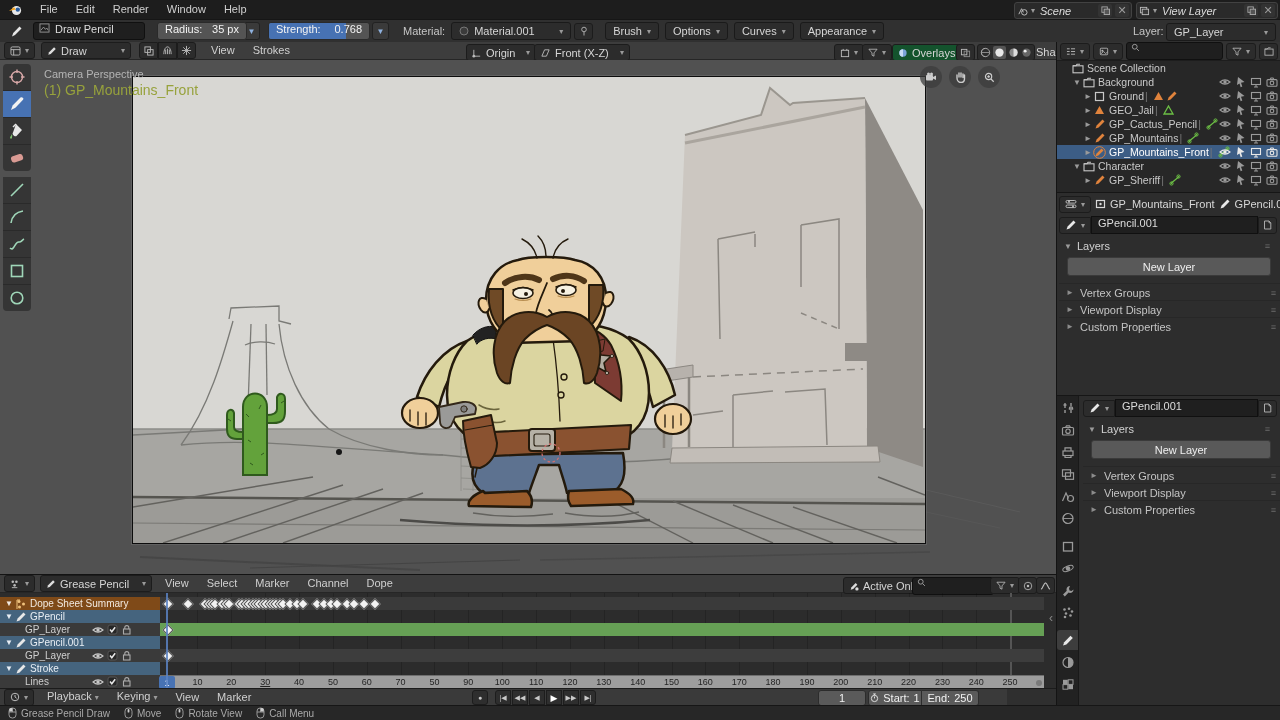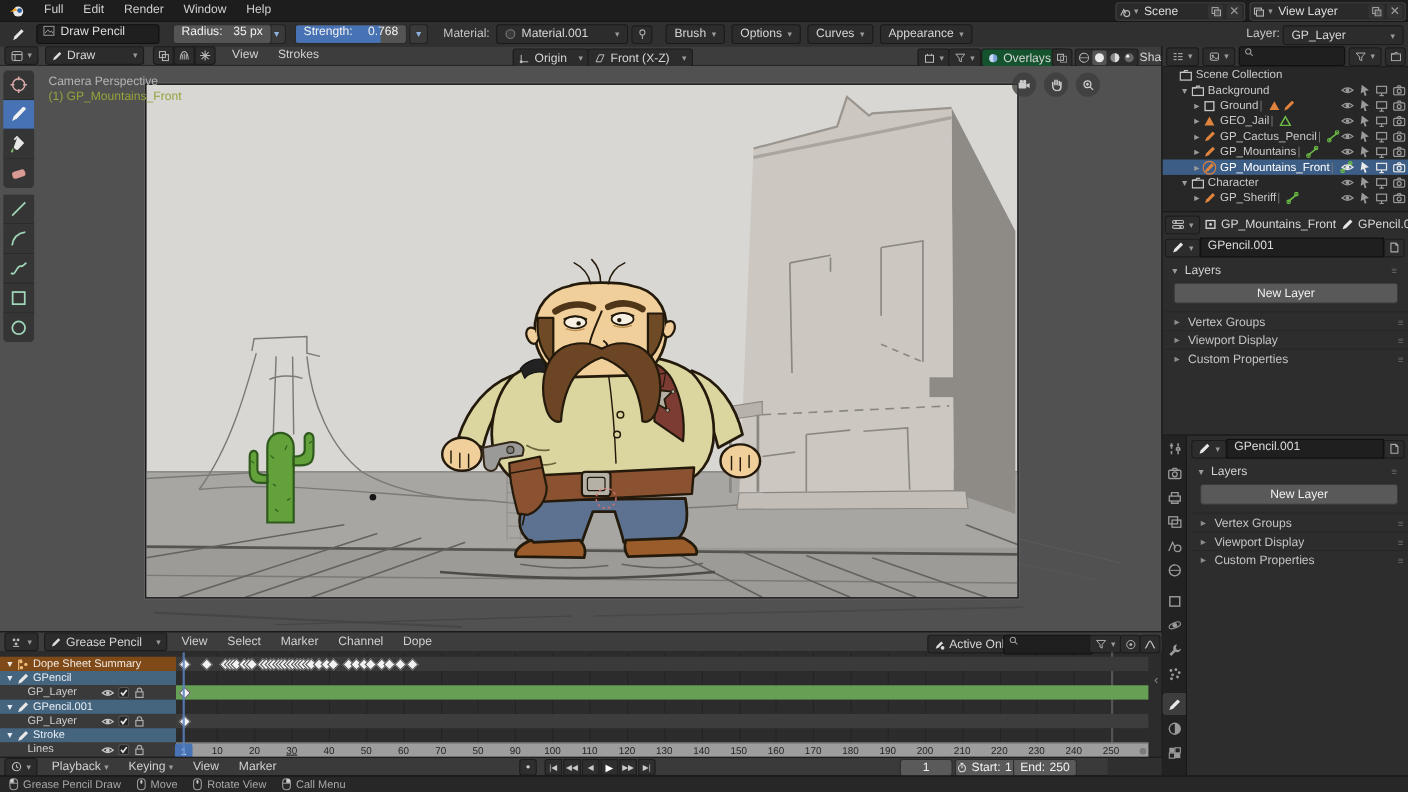--- a/index.html
+++ b/index.html
@@ -7,21 +7,21 @@
        font-family:"Liberation Sans", sans-serif;font-size:11px;color:#cfcfcf;
        -webkit-font-smoothing:antialiased;}
   .abs{position:absolute;}
   .row{display:flex;align-items:center;}
   
   #topbar{left:0;top:0;width:1280px;height:19px;background:#1d1d1d;}
   .menu{padding:0 9px;color:#d0d0d0;line-height:19px;cursor:default;}
   .tab{padding:0 12px;line-height:19px;color:#8f8f8f;border-radius:4px 4px 0 0;}
   .tab.active{background:#313131;color:#e3e3e3;}
   .idwidget{background:#2a2a2a;border:1px solid #424242;border-radius:3px;height:15px;display:flex;align-items:center;padding:0 2px;gap:3px;}
-  .idwidget .lbl{color:#ddd;padding:0 2px;}
+  .idwidget .lbl{color:#ddd;padding:0 2px;font-style:italic;}
   .mini-btn{width:14px;height:13px;display:flex;align-items:center;justify-content:center;color:#9a9a9a;background:#333;border-radius:2px;}
   
   #toolsettings{left:0;top:19px;width:1280px;height:23px;background:#303030;border-top:1px solid #161616;box-sizing:border-box;}
   .fld{background:#1f1f1f;border:1px solid #101010;border-radius:3px;height:16px;display:flex;align-items:flex-start;color:#ddd;}
   .slider{background:#545454;border:1px solid #2a2a2a;border-radius:3px;height:16px;position:relative;overflow:hidden;color:#f2f2f2;}
   .slider .fill{position:absolute;left:0;top:0;bottom:0;background:#4772b3;}
   .slider .t{position:relative;z-index:1;width:100%;display:flex;justify-content:space-between;padding:0 7px;box-sizing:border-box;}
   .chip{background:#3a3a3a;border:1px solid #222;border-radius:3px;width:15px;height:16px;display:flex;align-items:center;justify-content:center;color:#8fb2e0;font-size:8px;}
   .ddbtn{background:#2c2c2c;border:1px solid #1a1a1a;border-radius:3px;height:16px;display:flex;align-items:center;padding:0 7px;gap:5px;color:#d6d6d6;}
   .caret{font-size:8px;color:#9a9a9a;}
@@ -94,21 +94,21 @@
 
 <div id="topbar" class="abs row">
   <span style="margin:0 8px 0 8px">
     <svg width="15" height="12" viewBox="0 0 15 12">
         <circle cx="8.5" cy="6.5" r="4.6" fill="#e8e8e8"></circle>
         <circle cx="9.8" cy="5.6" r="2.2" fill="#2a5ea0"></circle>
         <path d="M1,7 L6,3.2 L8,5.5 Z" fill="#f5a623"></path>
       </svg>
   </span>
   <span id="topbar-menus" class="row">
-      <span class="menu">Full</span>
+      <span class="menu">File</span>
       <span class="menu">Edit</span>
       <span class="menu">Render</span>
       <span class="menu">Window</span>
       <span class="menu">Help</span>
     </span>
   <span class="idwidget abs" style="left:1014px;top:2px;width:112px">
     <span>
         <svg width="11" height="10" viewBox="0 0 12 11">
           <circle cx="8" cy="7" r="3" fill="none" stroke="#bbb" stroke-width="1.1"></circle>
           <path d="M2,9 L5,3 L7,7" fill="none" stroke="#bbb" stroke-width="1.1"></path>
@@ -479,21 +479,21 @@
         <path d="M414,206 C410,216 404,228 403,236 C403,245 412,249 418,243 C421,239 419,235 416,233" fill="#f0cf9a" stroke="#241a0c" stroke-width="1.8"></path>
 
         <path d="M414,240 C400,232 382,234 372,244 C360,256 358,278 364,296 C367,304 372,308 377,306 C378,290 383,272 392,262 C400,254 408,250 414,248 C420,250 428,254 436,262 C445,272 450,290 451,306 C456,308 461,304 464,296 C470,278 468,256 456,244 C446,234 428,232 414,240 Z" fill="#6b4524 " stroke="#241a0c" stroke-width="2"></path>
       </g>
 
       <circle cx="418" cy="376" r="9" fill="none" stroke="#cf6f6f" stroke-width="1.3" stroke-dasharray="2.5,2.5"></circle>
     </svg>
   </div>
 
   <div class="abs" id="vp-label1" style="left:44px;top:8px;font-size:11px">Camera Perspective</div>
-  <div class="abs" id="vp-label2" style="left: 44px; top: 22px; font-size: 11px; color: rgb(151, 162, 60);">(1) GP_Mountains_Front</div>
+  <div class="abs" id="vp-label2" style="left: 44px; top: 22px; font-size: 14px; color: rgb(151, 162, 60);">(1) GP_Mountains_Front</div>
 
   <div id="toolbar" class="abs">
       <div class="tool-btn">
         <svg width="18" height="18" viewBox="0 0 18 18">
           <circle cx="9" cy="9" r="5.5" fill="none" stroke="#d8a8a8" stroke-width="1.4"></circle>
           <path d="M9,1.5 L9,5 M9,13 L9,16.5 M1.5,9 L5,9 M13,9 L16.5,9" stroke="#d8a8a8" stroke-width="1.4"></path>
         </svg>
       </div>
       <div class="tool-btn active">
         <svg width="18" height="18" viewBox="0 0 18 18">

